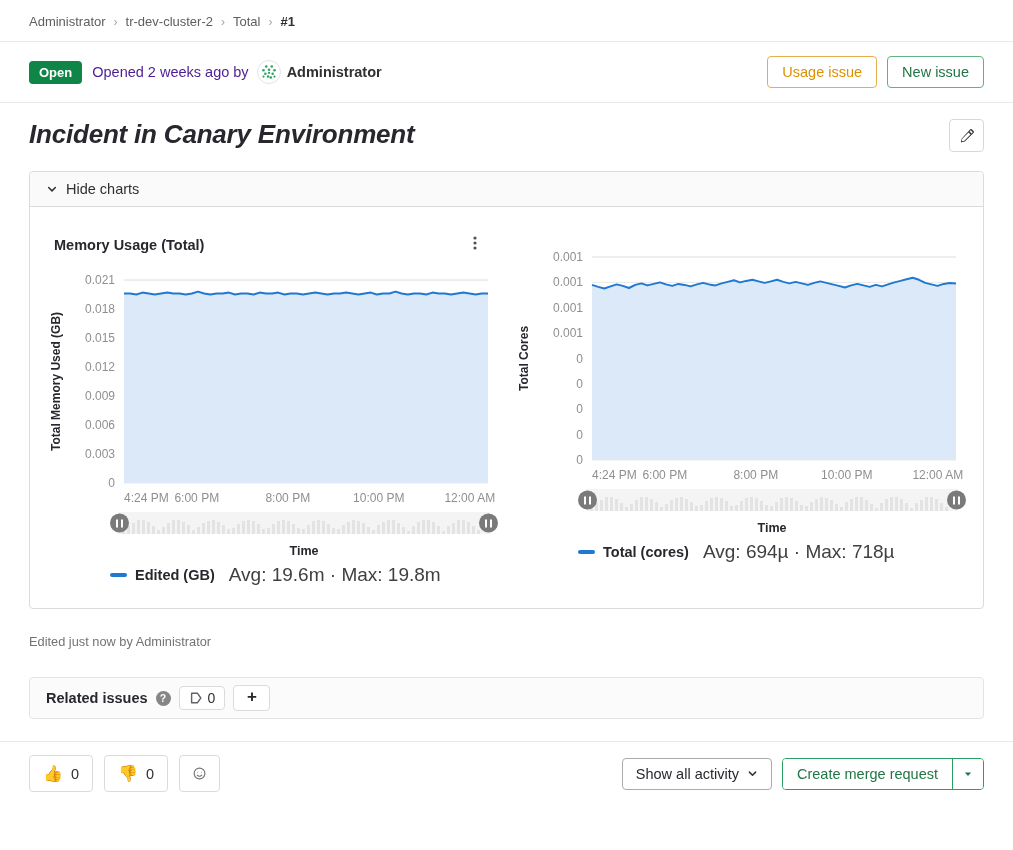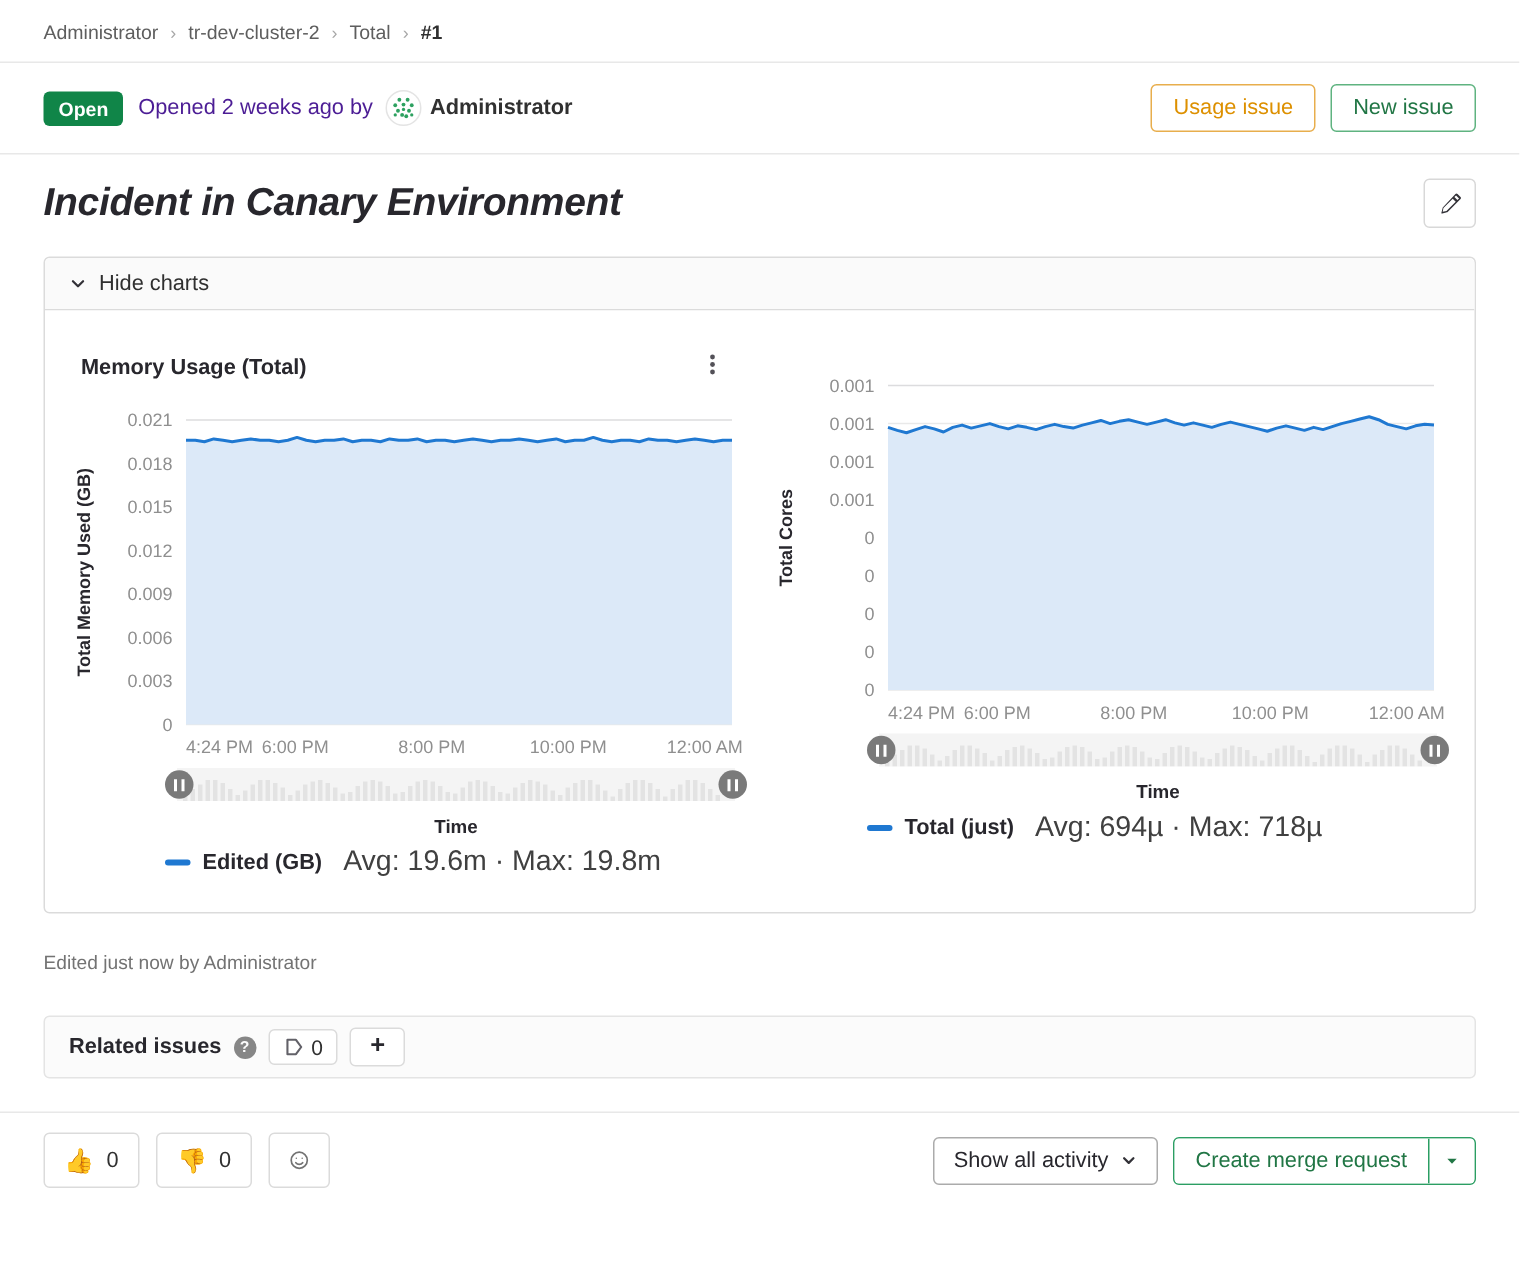--- a/index.html
+++ b/index.html
@@ -410,21 +410,21 @@
               <i></i>
             </span>
           <span class="brush-handle right">
               <i></i>
               <i></i>
             </span>
         </div>
         <div class="x-axis-title">Time</div>
         <div class="legend-row">
           <span class="legend-swatch"></span>
-          <span class="legend-name">Total (just)</span>
+          <span class="legend-name">Total (cores)</span>
           <span class="legend-stats">Avg: 694µ · Max: 718µ</span>
         </div>
       </div>
     </div>
   </section>
 
   <div class="edited-note">Edited just now by Administrator</div>
 
   <section class="related-card">
     <div class="related-header">

